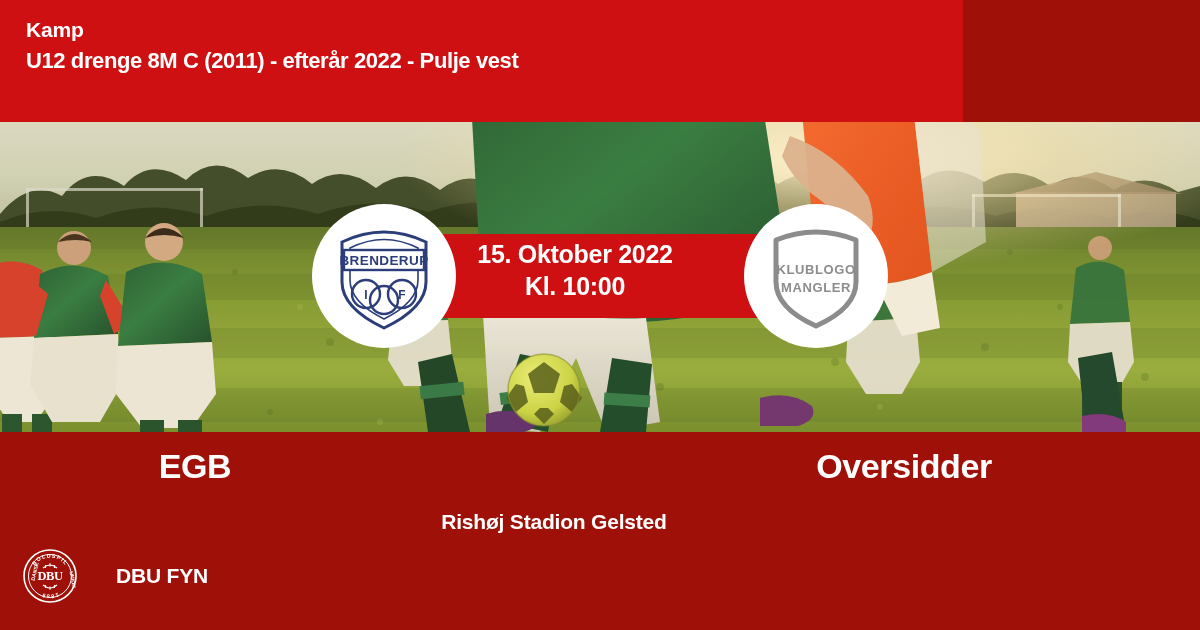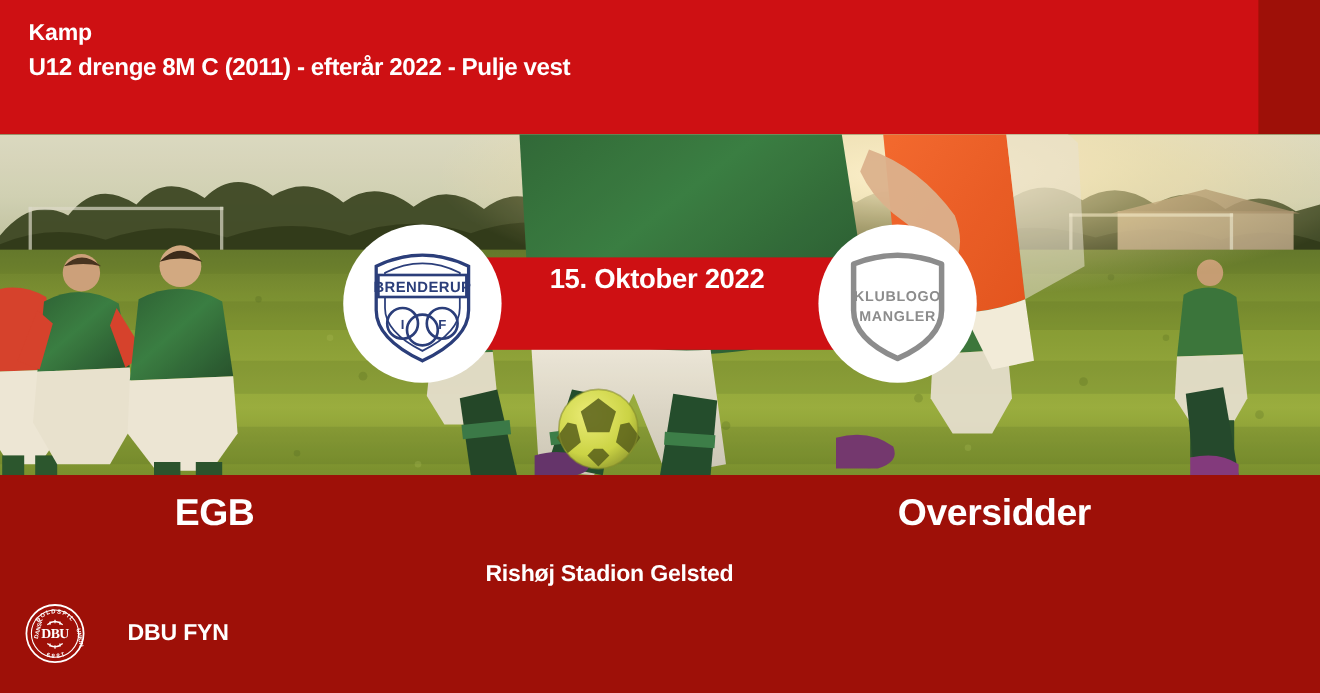--- a/index.html
+++ b/index.html
@@ -17,21 +17,21 @@
     width: 1200px;
     height: 630px;
     overflow: hidden;
     background: #9E1008;
   }
 
   
   .header {
     position: absolute;
     left: 0; top: 0;
-    width: 1144px;
+    width: 963px;
     height: 122px;
     background: #CE1013;
     box-sizing: border-box;
     padding: 18px 0 0 26px;
   }
   .header-eyebrow {
     font-size: 21px;
     font-weight: bold;
     color: #ffffff;
     letter-spacing: -0.2px;
@@ -66,21 +66,21 @@
     width: 520px;
     height: 84px;
     background: #CE1013;
     z-index: 2;
   }
   .date-text {
     position: absolute;
     left: 455px;
     top: 238px;
     width: 240px;
-    text-align: right;
+    text-align: center;
     z-index: 4;
     color: #ffffff;
     font-weight: bold;
     font-size: 25px;
     line-height: 1.28;
     letter-spacing: -0.3px;
   }
 
   
   .logo-circle {
@@ -348,20 +348,21 @@
       </g>
       <circle cx="544" cy="268" r="36" fill="none" stroke="#7e8c2a" stroke-width="1.5" opacity="0.6"></circle>
 
       <rect x="0" y="0" width="1200" height="310" fill="#ffb84d" opacity="0.07"></rect>
     </svg>
   </div>
 
   <div class="date-band"></div>
   <div class="date-text">
     <div>15. Oktober 2022</div>
+    <div>Kl. 10:00</div>
   </div>
 
   <div class="logo-circle away">
     <svg width="104" height="112" viewBox="0 0 104 112" aria-hidden="true">
       <path d="M12 20 Q52 4 92 20 L92 62 Q92 88 52 106 Q12 88 12 62 Z" fill="none" stroke="#8C8C8C" stroke-width="5" stroke-linejoin="round"></path>
       <text x="52" y="54" text-anchor="middle" font-family="'Liberation Sans', sans-serif" font-size="13" font-weight="bold" fill="#8C8C8C" letter-spacing="0.6">KLUBLOGO</text>
       <text x="52" y="72" text-anchor="middle" font-family="'Liberation Sans', sans-serif" font-size="13" font-weight="bold" fill="#8C8C8C" letter-spacing="0.6">MANGLER</text>
     </svg>
   </div>
 

